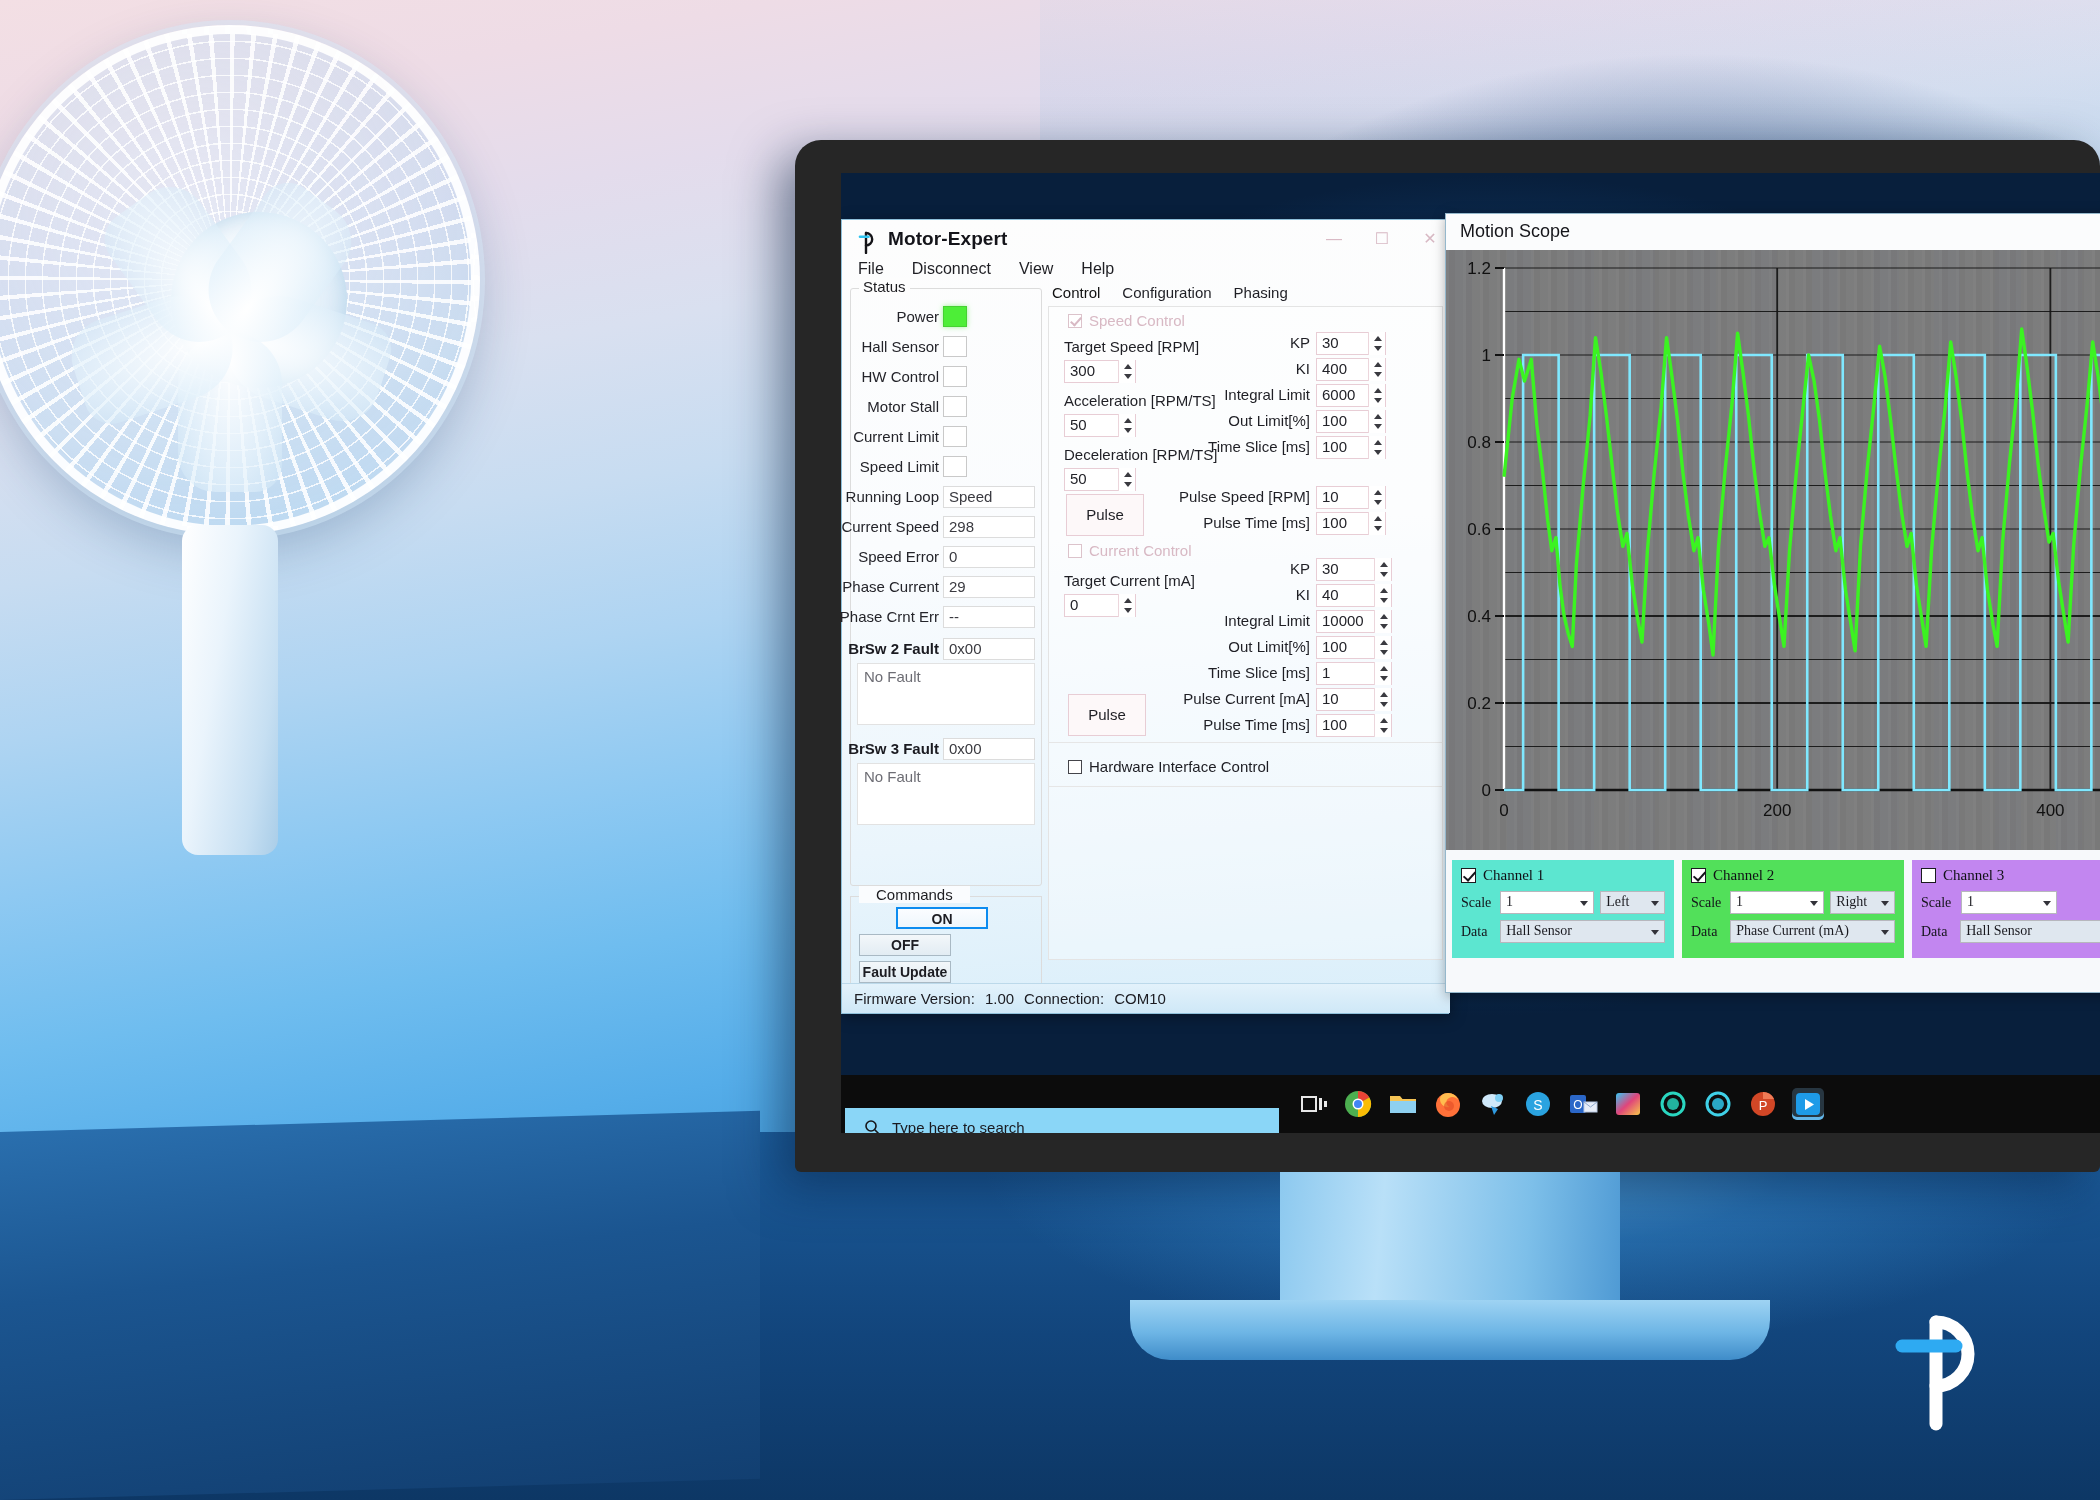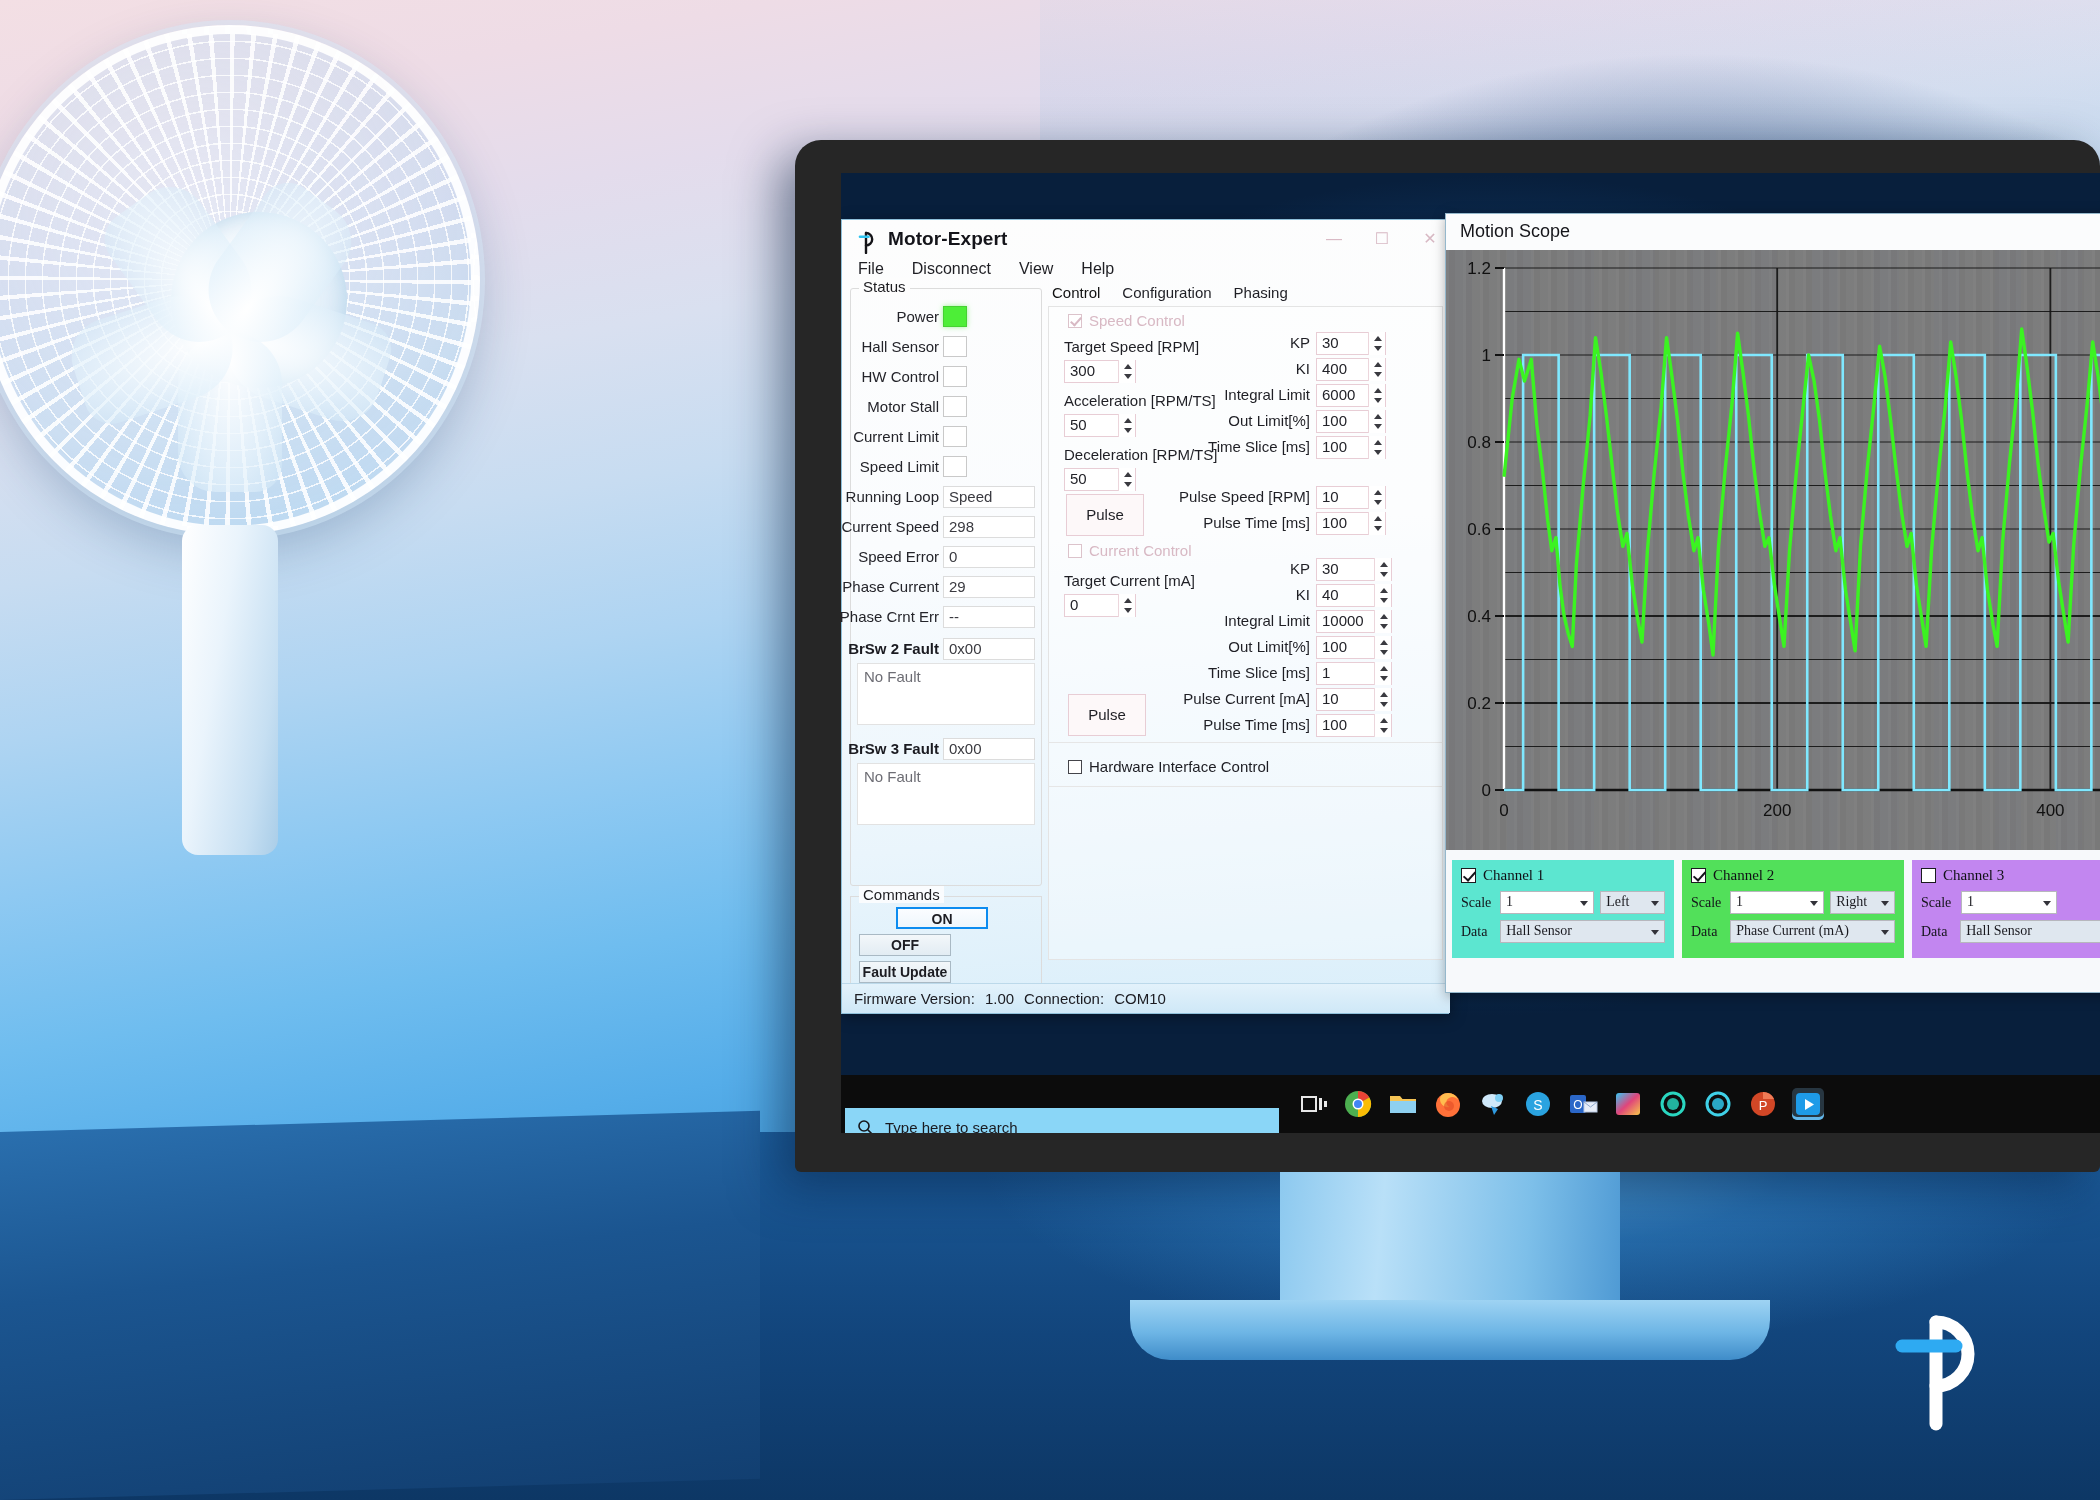--- a/index.html
+++ b/index.html
@@ -147,21 +147,21 @@
     background: #fff; border: 1px solid #e2e2e2; font-size: 15px; color: #6d6d74;
     padding: 4px 0 0 6px;
   }
 
   
   #cmd-group {
     position: absolute; left: 8px; top: 676px; width: 192px; height: 110px;
     border: 1px solid #dcdcdc;
   }
   #cmd-group .grp-title {
-    position: absolute; left: 8px; top: -11px; background: #fafcfe; padding: 0 4px; font-size: 15px;
+    position: absolute; left: 8px; top: -11px; background: #fafcfe; padding: 0 17px; font-size: 15px;
   }
   .cmd-btn {
     position: absolute; left: 8px; width: 92px; height: 22px;
     font-size: 14px; text-align: center; line-height: 20px;
     background: linear-gradient(180deg, #f3f7fa 0%, #e2ecf3 100%);
     border: 1px solid #a9b9c4; color: #1c1c22; font-weight: 600;
   }
   .cmd-btn.focus { border: 2px solid #0c8cf0; background: linear-gradient(180deg,#fbfdff 0%, #eef6fc 100%); margin-left: 37px; }
 
   
@@ -255,21 +255,21 @@
     border-left: 4px solid transparent; border-right: 4px solid transparent; border-top: 5px solid #33333a;
   }
 
   
   #taskbar {
     position: absolute; left: 0; bottom: 0; width: 1259px; height: 58px;
     background: #0c0c0c; display: flex; align-items: center; padding-left: 4px;
   }
   #search-box {
     width: 434px; height: 38px; background: #8ad6f7; display: flex; align-items: center;
-    gap: 11px; padding-left: 12px; font-size: 15px; color: #1a1a20; margin-top: 46px;
+    gap: 11px; padding-left: 19px; font-size: 15px; color: #1a1a20; margin-top: 46px;
   }
   .tb-icons { display: flex; align-items: center; gap: 13px; margin-left: 18px; }
   .tb-ic { width: 32px; height: 32px; border-radius: 5px; position: relative; }
   .tb-ic.active { box-shadow: inset 0 -3px 0 #63b7ea; background: rgba(120,180,225,.25); }
 
   
   #stand-neck {
     position: absolute; left: 1280px; top: 1172px; width: 340px; height: 140px;
     background: linear-gradient(95deg, #8dc9ef 0%, #b9e0f8 30%, #7dbfe9 72%, #4f9ad4 100%);
   }

